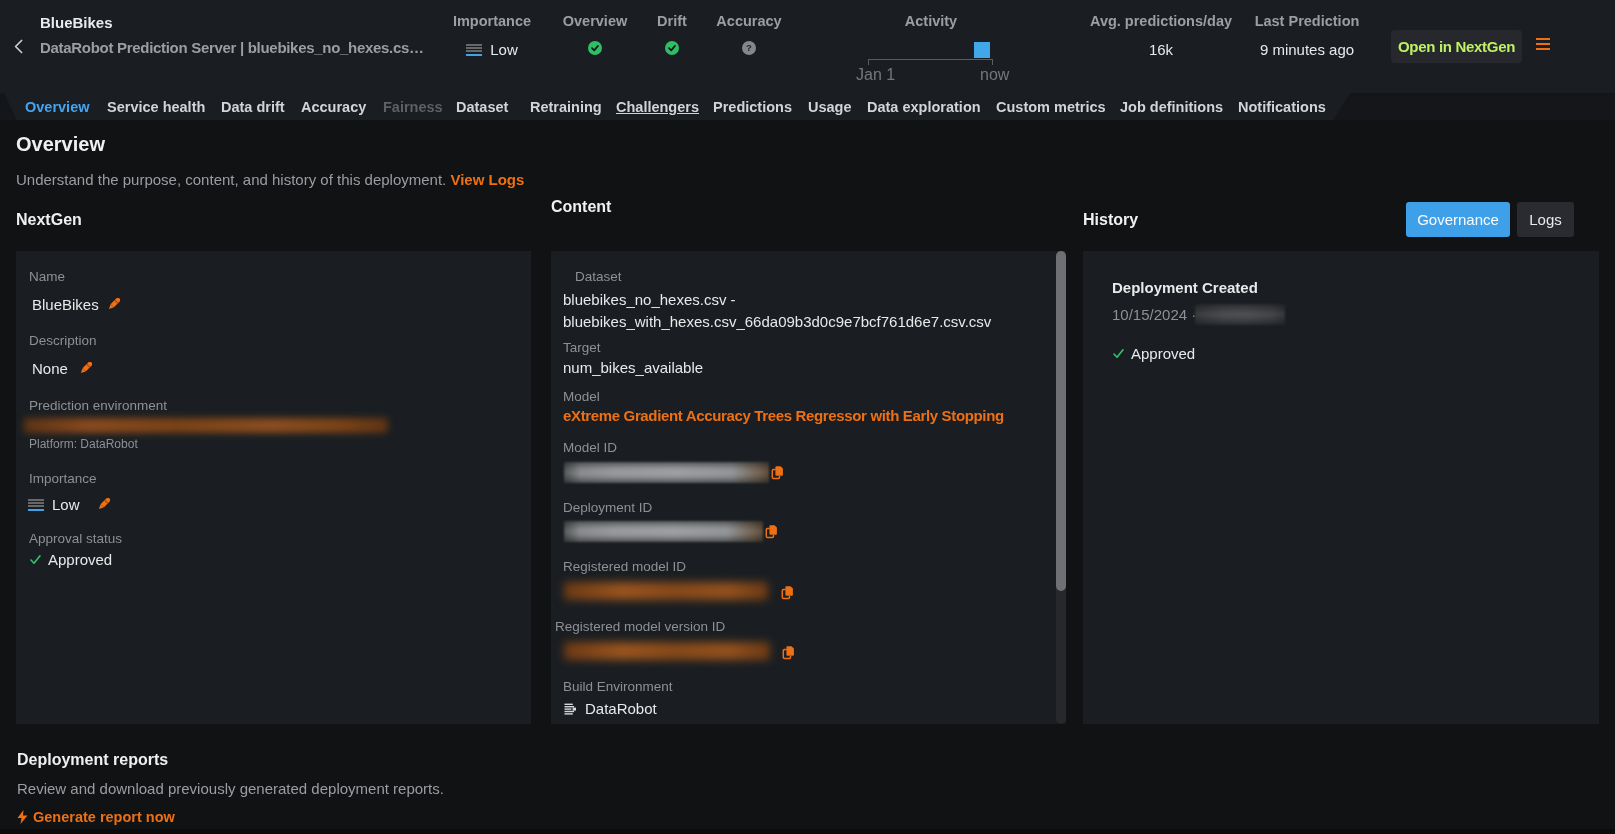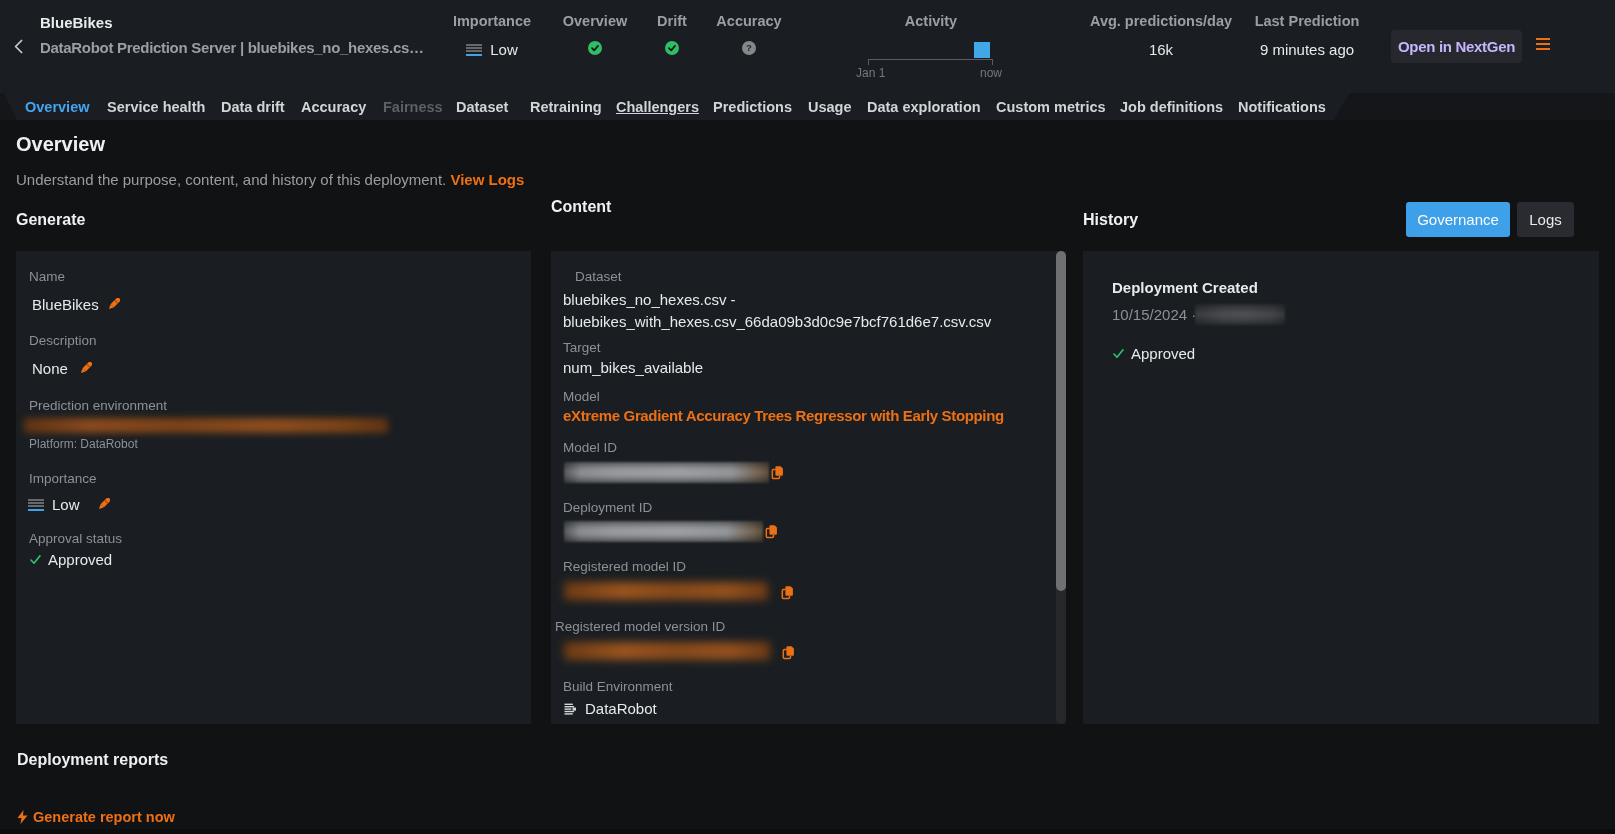--- a/index.html
+++ b/index.html
@@ -29,24 +29,24 @@
   .mval { margin-top:12px; font-size:15px; color:#e8e9eb; display:flex; align-items:center; justify-content:center; gap:8px; }
   .impicon { width:16px; height:12px; display:inline-block; position:relative; }
   .impicon i { position:absolute; left:0; width:16px; height:2px; background:#66686c; display:block; }
   .impicon i:nth-child(1){top:0} .impicon i:nth-child(2){top:3.4px} .impicon i:nth-child(3){top:6.8px}
   .impicon i:nth-child(4){top:10px; background:#3fa3e8;}
 
   .activity { position:absolute; left:868px; top:0; }
   .axis { position:absolute; left:0px; top:59px; width:125px; height:6px;
     border-top:1px solid #5a5c60; border-left:1px solid #5a5c60; border-right:1px solid #5a5c60; }
   .bluesq { position:absolute; left:106px; top:42px; width:16px; height:16px; background:#41a7e8; }
-  .axlab { position:absolute; top:66px; font-size:12px; color:#75777c; white-space:nowrap; }
+  .axlab { position:absolute; top:66px; font-size:16px; color:#75777c; white-space:nowrap; }
 
   .ng-btn { position:absolute; left:1391px; top:30px; width:131px; height:33px; background:#26282d;
-    border-radius:4px; color:#c4b5fd; font-size:15px; font-weight:700; text-align:center; line-height:33px; letter-spacing:-0.3px;text-decoration:underline; }
+    border-radius:4px; color:#bef264; font-size:15px; font-weight:700; text-align:center; line-height:33px; letter-spacing:-0.3px;text-decoration:underline; }
   .ham { position:absolute; left:1536px; top:38px; width:14px; height:12px; }
   .ham i { position:absolute; left:0; width:14px; height:2px; background:#ed7014; display:block; }
   .ham i:nth-child(1){top:0} .ham i:nth-child(2){top:5px} .ham i:nth-child(3){top:10px}
   .pg-title { position:absolute; left:16px; top:133px; font-size:20px; font-weight:700; color:#eef0f1; }
   .pg-sub { position:absolute; left:16px; top:171px; font-size:15px; color:#9a9da1; }
   .pg-sub b { color:#ed7014; font-weight:700; }
 
   .sec-h { position:absolute; font-size:16px; font-weight:700; color:#eef0f1; }
   .card { position:absolute; top:251px; height:473px; background:#1a1e22; }
   .lab { font-size:13.5px; color:#8d9095; }
@@ -158,21 +158,21 @@
   <div class="ng-btn"><span class="tz">Open in NextGen</span></div>
   <div class="ham">
       <i></i>
       <i></i>
       <i></i>
     </div>
 
   <div class="pg-title">Overview</div>
   <div class="pg-sub">Understand the purpose, content, and history of this deployment. <b>View Logs</b></div>
 
-  <div class="sec-h" style="left:16px;top:211px;">Generate</div>
+  <div class="sec-h" style="left:16px;top:211px;">NextGen</div>
   <div class="sec-h" style="left:551px;top:198px;">Content</div>
   <div class="sec-h" style="left:1083px;top:211px;">History</div>
   <div class="gov-btn"><span class="tz">Governance</span></div>
   <div class="logs-btn"><span class="tz">Logs</span></div>
 
   <div class="card" style="left:16px;width:515px;">
     <div class="lab" style="position:absolute;left:13px;top:18px;">Name</div>
     <div class="val row" style="position:absolute;left:16px;top:45px;">BlueBikes
       <svg width="14" height="14" viewBox="0 0 14 14" style="margin-left:7px;">
           <g transform="rotate(45 7 7)">
@@ -273,19 +273,20 @@
     <div class="lab" style="position:absolute;left:29px;top:55px;font-size:15px;">10/15/2024 ·</div>
     <div style="position:absolute;left:112px;top:53px;width:90px;height:21px;border-radius:2px;background:linear-gradient(180deg, rgba(18,20,23,0.5) 0%, rgba(18,20,23,0) 35%, rgba(255,255,255,0.045) 50%, rgba(18,20,23,0) 65%, rgba(18,20,23,0.5) 100%),linear-gradient(90deg,#323437 0%,#434548 30%,#47494c 55%,#3d3f42 85%,#2e3033 100%);filter:blur(1px);"></div>
     <div class="val row" style="position:absolute;left:30px;top:94px;">
       <svg width="11" height="11" viewBox="0 0 11 11" style="margin-right:7px;">
           <path d="M1 6 L4 9.2 L10 1.8" stroke="#2fc46c" stroke-width="1.6" fill="none" stroke-linecap="round" stroke-linejoin="round"></path>
         </svg>Approved
     </div>
   </div>
 
   <div class="rep-h">Deployment reports</div>
+  <div class="rep-sub">Review and download previously generated deployment reports.</div>
   <div class="rep-link row" style="display:flex;">
     <svg width="11" height="14" viewBox="0 0 11 14" style="margin-right:5px;">
         <path d="M6.5 0 L0.5 8 H4.5 L3.5 14 L10.5 5.5 H6 Z" fill="#ed7014"></path>
       </svg>Generate report now
   </div>
   <div class="botbar"></div>
 </div>
 
 </body></html>

